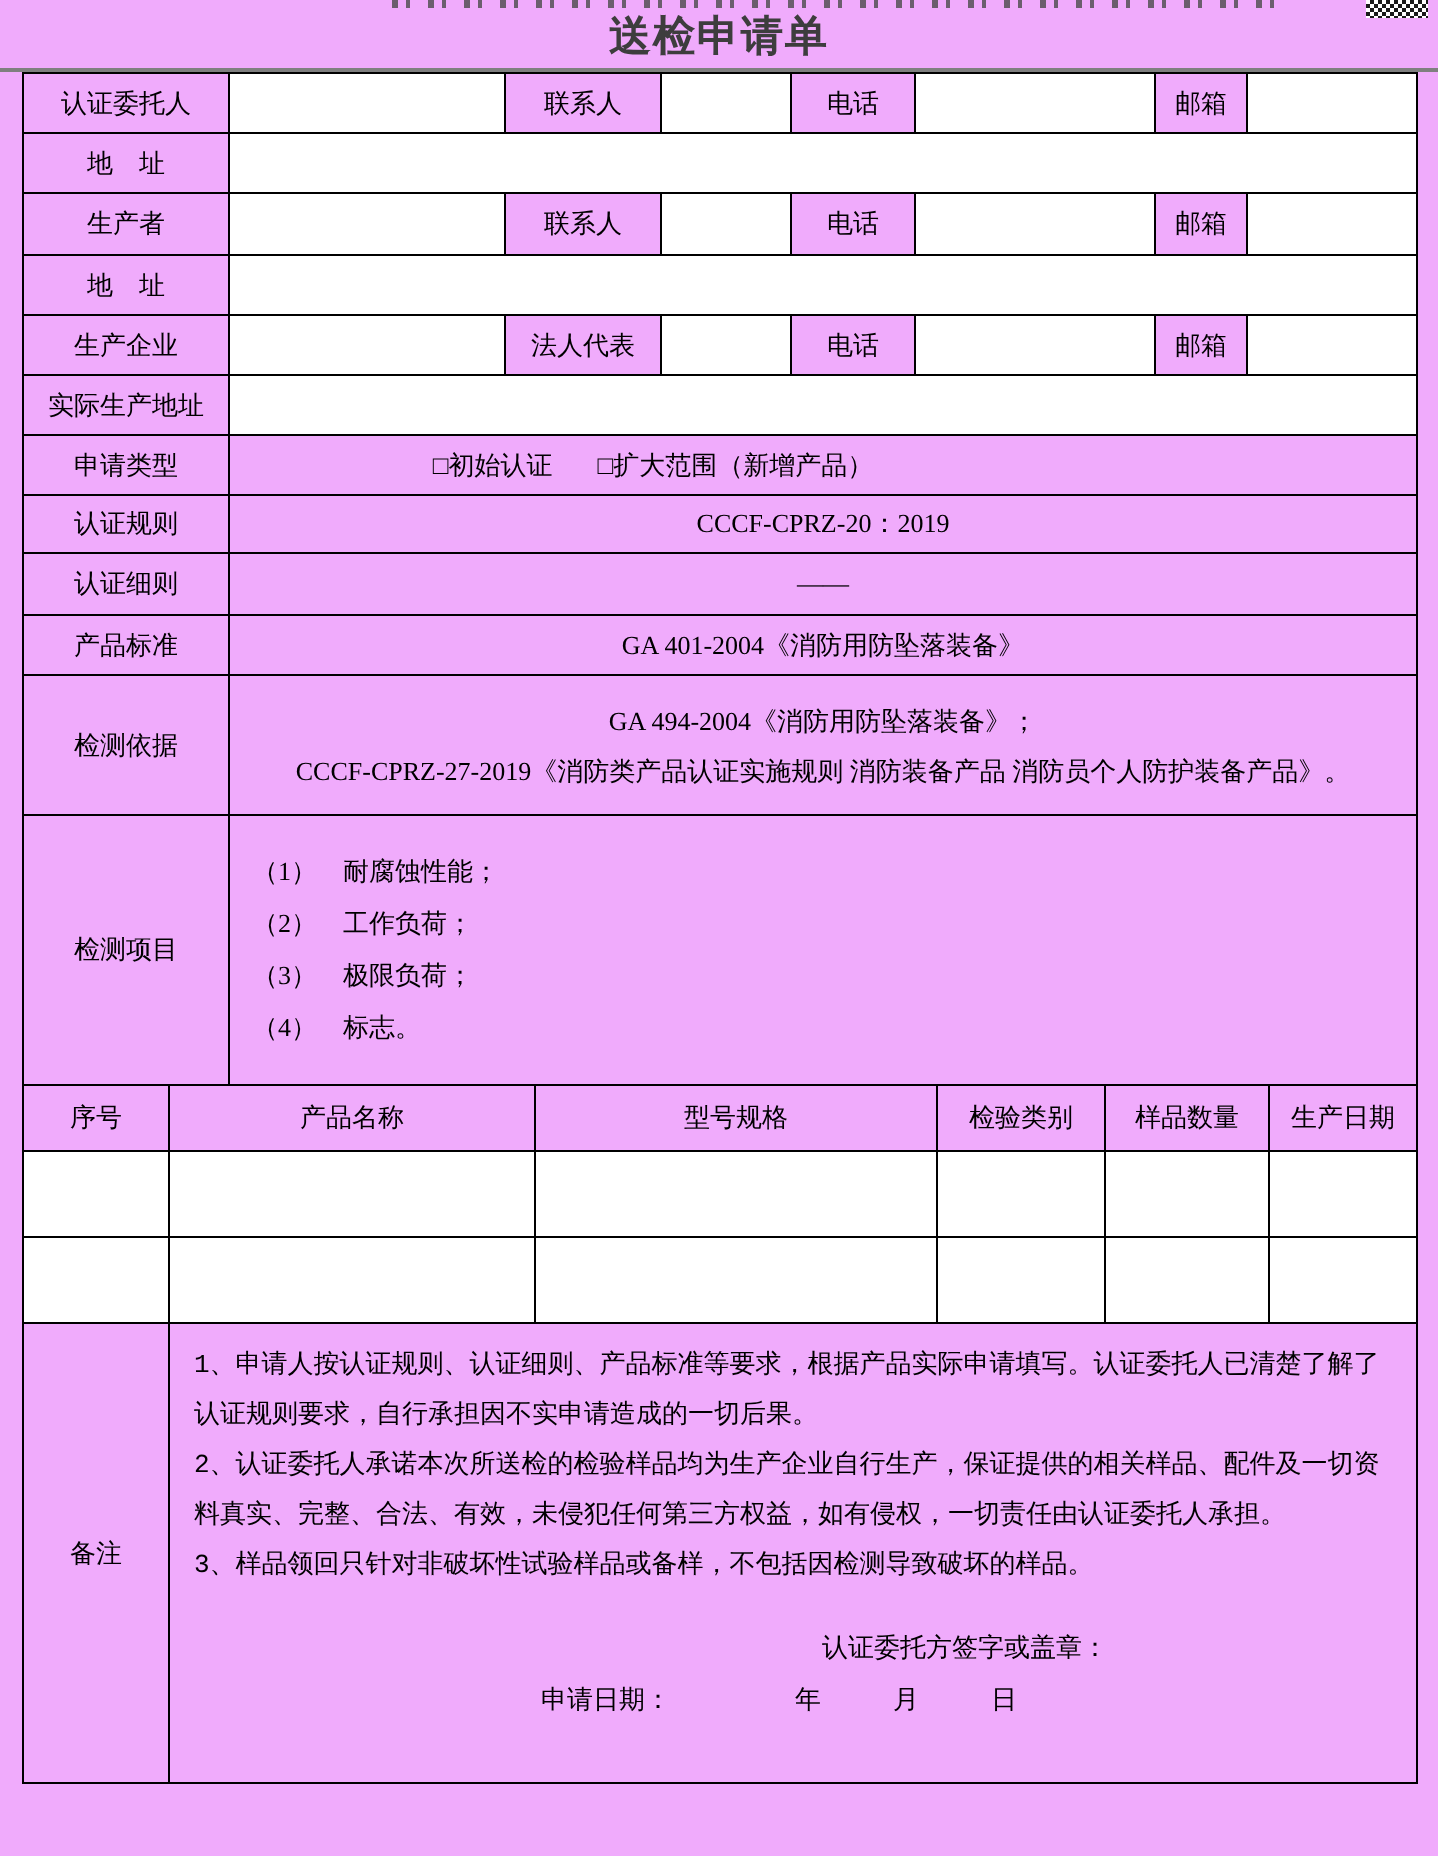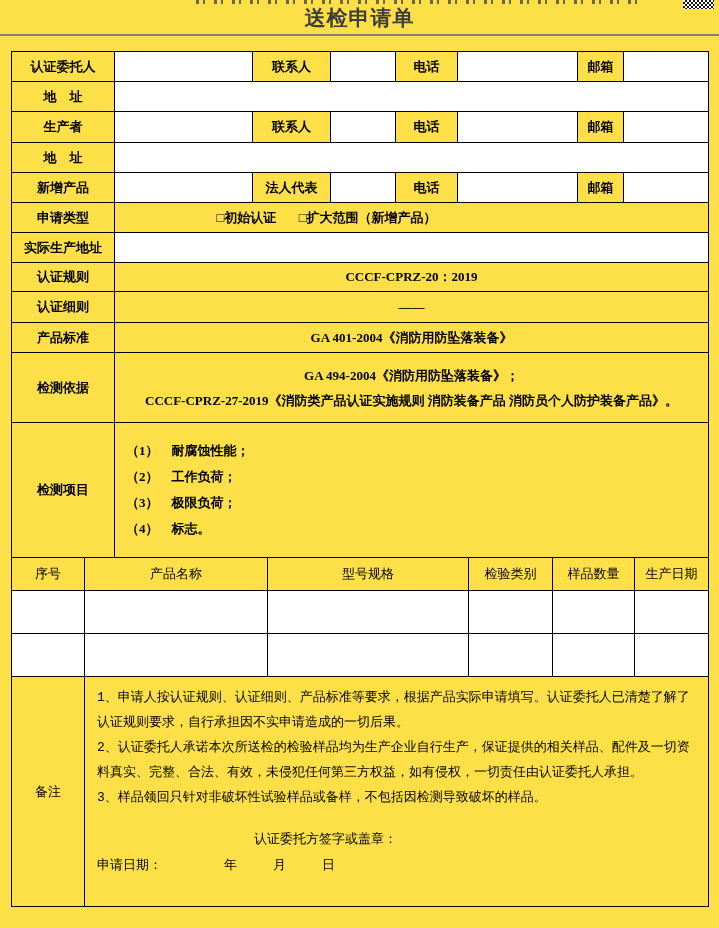--- a/index.html
+++ b/index.html
@@ -1,19 +1,19 @@
 <!DOCTYPE html>
 <html><head>
 <meta charset="utf-8">
 <style>
   html,body{margin:0;padding:0;background:#ffffff;}
   .page{
     position:relative;
     width:719px;height:928px;
-    background:#fde047;
+    background:#f0abfc;
     font-family:"Liberation Serif","DejaVu Serif",serif;
     color:#000;
     overflow:hidden;
   }
   
   .clipped-line{
     position:absolute;top:0;left:196px;width:444px;height:4px;
     background:repeating-linear-gradient(90deg,#4a4a4a 0 3px,transparent 3px 7px,#4a4a4a 7px 9px,transparent 9px 18px);
     opacity:.8;
   }
@@ -41,34 +41,34 @@
   table{border-collapse:collapse;table-layout:fixed;margin-left:11px;}
   td{
     border:1px solid #000;
     font-size:13px;
     vertical-align:middle;
     text-align:center;
     padding:0;
     overflow:hidden;
     word-break:break-all;
   }
-  .tblA{margin-top:15px;font-weight:bold;}
+  .tblA{}
   .tblB{margin-top:-1px;}
   td.blank{background:#fff;}
   td.left{text-align:left;padding-left:8px;padding-right:8px;}
   .test-basis-line{line-height:25px;text-align:center;}
   .test-items-cell{vertical-align:middle;}
   .test-item-line{line-height:26px;text-align:left;padding-left:3px;}
   .apptype-cell{padding-right:170px;}
   
   .remarks-cell{vertical-align:top;text-align:left;padding:8px 6px 6px 12px;}
   .remark-item{line-height:25px;font-family:Liberation Mono, monospace;}
   .sig-block{margin-top:16px;}
-  .sig-line{text-align:center;padding-right:148px;line-height:26px;}
-  .date-line{text-align:left;padding-right:20px;line-height:26px;}
+  .sig-line{text-align:right;padding-right:148px;line-height:26px;}
+  .date-line{text-align:center;padding-right:20px;line-height:26px;}
 </style>
 </head>
 <body>
 
 <div class="page">
 
   <div class="clipped-line"></div>
   <div class="qr-frag"></div>
 
   <div class="doc-title">送检申请单</div>
@@ -108,40 +108,40 @@
       <td>电话</td>
       <td class="blank"></td>
       <td>邮箱</td>
       <td class="blank"></td>
     </tr>
     <tr style="height:30px">
       <td>地　址</td>
       <td class="blank" colspan="7"></td>
     </tr>
     <tr style="height:30px">
-      <td>新增产品</td>
+      <td>生产企业</td>
       <td class="blank"></td>
       <td>法人代表</td>
       <td class="blank"></td>
       <td>电话</td>
       <td class="blank"></td>
       <td>邮箱</td>
       <td class="blank"></td>
+    </tr>
+    <tr style="height:30px">
+      <td>实际生产地址</td>
+      <td class="blank" colspan="7"></td>
     </tr>
     <tr style="height:30px">
       <td>申请类型</td>
       <td colspan="7" class="apptype-cell">
         <span>□初始认证</span>
         <span style="display:inline-block;width:16px"></span>
         <span>□扩大范围（新增产品）</span>
       </td>
-    </tr>
-    <tr style="height:30px">
-      <td>实际生产地址</td>
-      <td class="blank" colspan="7"></td>
     </tr>
     <tr style="height:29px">
       <td>认证规则</td>
       <td colspan="7">CCCF-CPRZ-20：2019</td>
     </tr>
     <tr style="height:31px">
       <td>认证细则</td>
       <td colspan="7">——</td>
     </tr>
     <tr style="height:30px">

